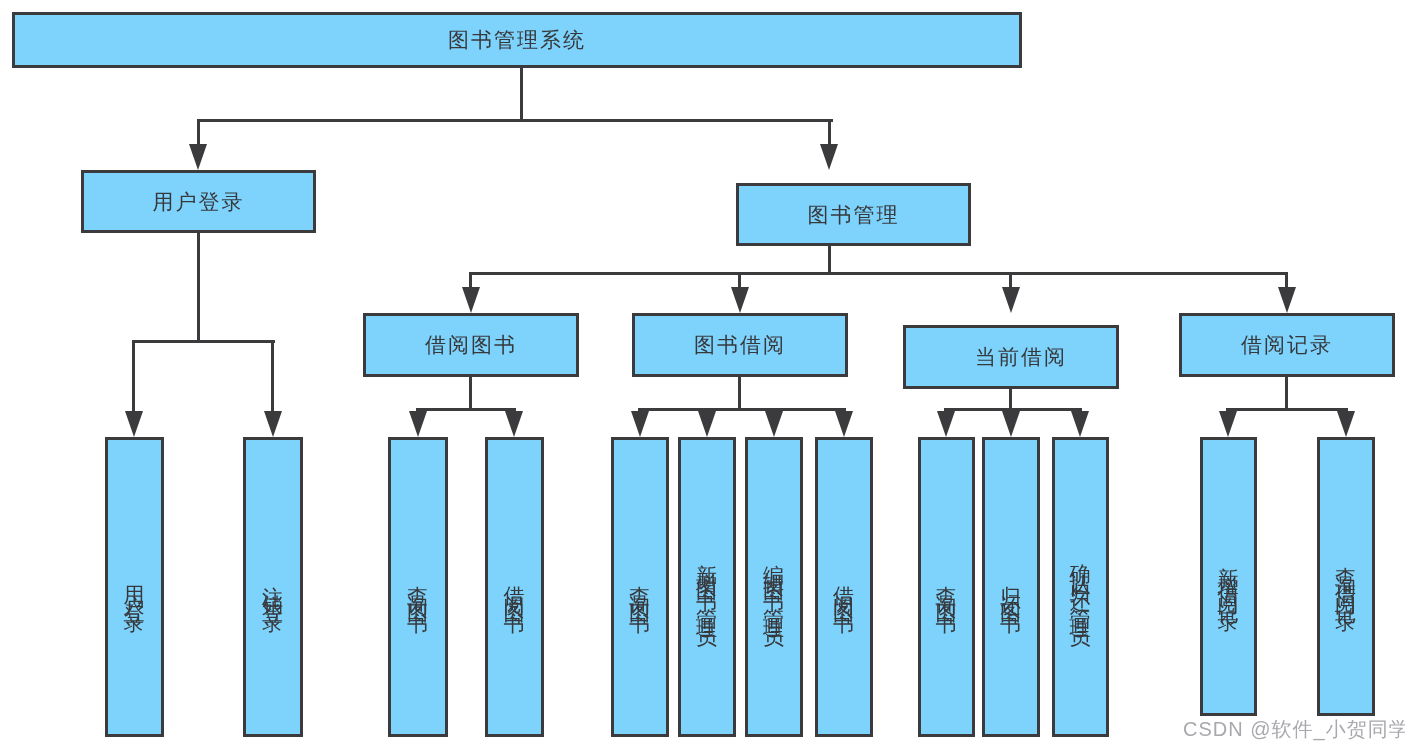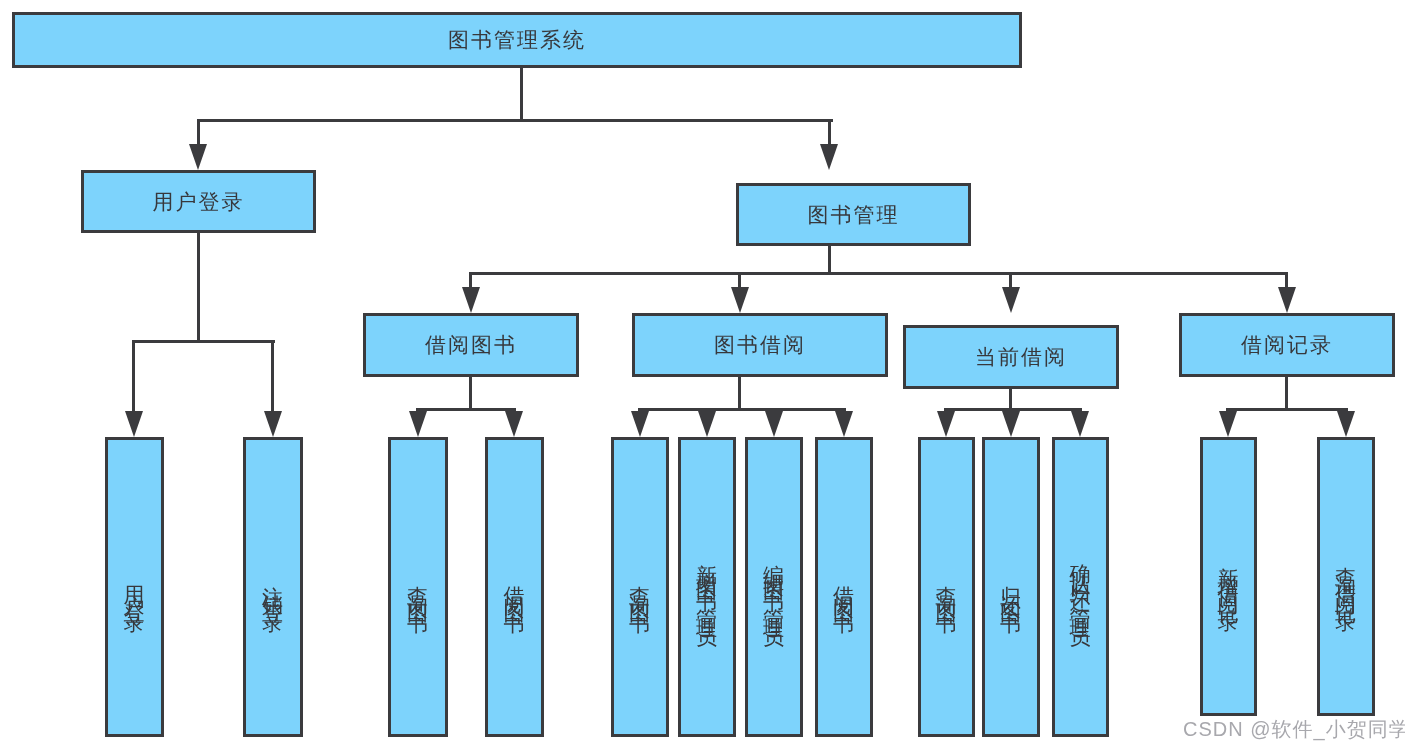--- a/index.html
+++ b/index.html
@@ -122,21 +122,21 @@
   <div class="box h" style="left:81px;top:170px;width:235px;height:63px;">
     <span>用户登录</span>
   </div>
   <div class="box h" style="left:712px;top:183px;width:235px;height:63px;margin-left:24px;">
     <span>图书管理</span>
   </div>
 
   <div class="box h" style="left:363px;top:313px;width:216px;height:64px;">
     <span>借阅图书</span>
   </div>
-  <div class="box h" style="left:632px;top:313px;width:256px;height:64px;">
+  <div class="box h" style="left:632px;top:313px;width:216px;height:64px;">
     <span>图书借阅</span>
   </div>
   <div class="box h" style="left:903px;top:325px;width:216px;height:64px;padding-left:20px;">
     <span>当前借阅</span>
   </div>
   <div class="box h" style="left:1179px;top:313px;width:216px;height:64px;">
     <span>借阅记录</span>
   </div>
 
   <div class="box v" style="left:105px;top:437px;width:59px;height:300px;">

